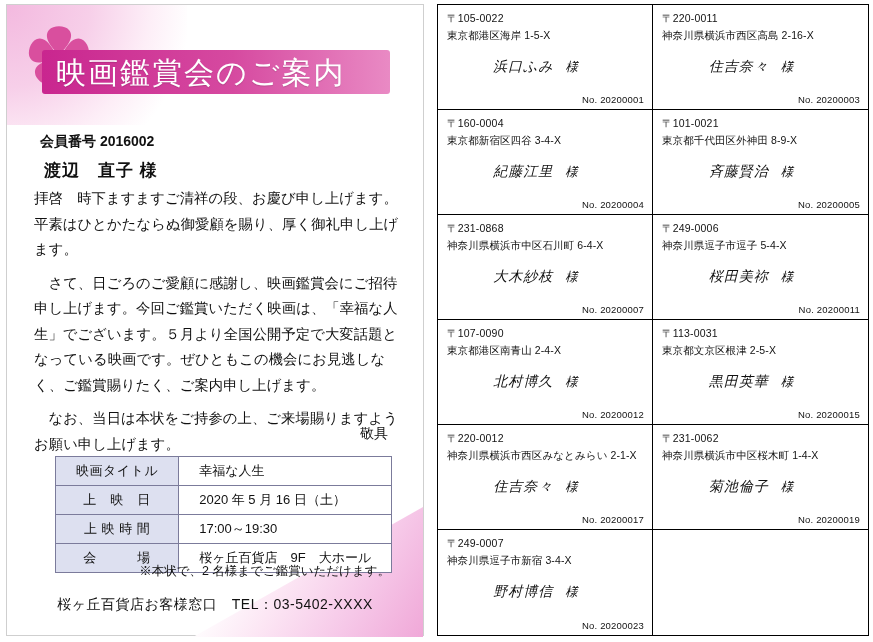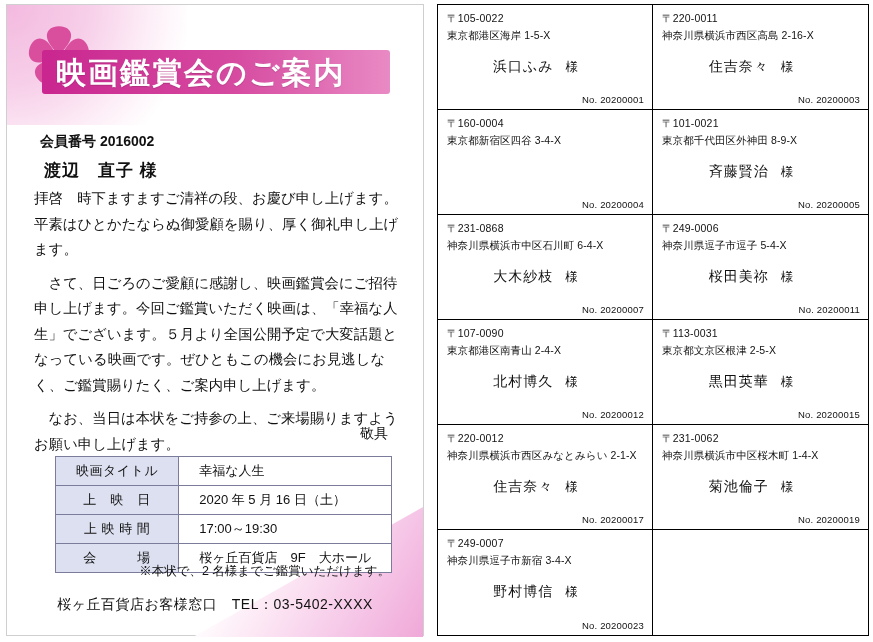--- a/index.html
+++ b/index.html
@@ -50,21 +50,21 @@
     white-space:nowrap;
     margin-top:45px;
   }
   .title-band{
     position:absolute;left:42px;top:50px;width:348px;height:44px;
     background:linear-gradient(90deg,#c9268f 0%, #d64aa0 55%, #e98ac4 100%);
     border-radius:3px;
   }
   .title-text{
     position:absolute;left:56px;top:53px;
-    font-size:30px;font-weight:bold;color:#ffffff;
+    font-size:30px;font-weight:normal;color:#ffffff;
     letter-spacing:2px;
     white-space:nowrap;
     text-shadow:0 1px 1px rgba(0,0,0,.15);
   }
 
   .member-no{
     position:absolute;left:40px;top:133px;
     font-size:14px;font-weight:bold;
   }
   .addressee{
@@ -152,20 +152,21 @@
     font-size:10.5px;
     letter-spacing:.1px;
     white-space:nowrap;
   }
   .name{
     position:absolute;left:0;right:18px;top:53px;
     text-align:center;
     font-size:14px;
     letter-spacing:1px;
     white-space:nowrap;
+    font-style:italic;
   }
   .name .sama{font-size:12.5px;margin-left:12px;}
   .no{
     position:absolute;right:8px;bottom:4px;
     font-size:9.5px;
     letter-spacing:.2px;
     white-space:nowrap;
   }
 </style>
 </head>
@@ -255,20 +256,21 @@
     <div class="cell">
       <div class="zip">〒220-0011</div>
       <div class="addr">神奈川県横浜市西区高島 2-16-X</div>
       <div class="name"><span>住吉奈々</span><span class="sama">様</span></div>
       <div class="no">No. 20200003</div>
     </div>
 
     <div class="cell">
       <div class="zip">〒160-0004</div>
       <div class="addr">東京都新宿区四谷 3-4-X</div>
+      <div class="name"><span>紀藤江里</span><span class="sama">様</span></div>
       <div class="no">No. 20200004</div>
     </div>
 
     <div class="cell">
       <div class="zip">〒101-0021</div>
       <div class="addr">東京都千代田区外神田 8-9-X</div>
       <div class="name"><span>斉藤賢治</span><span class="sama">様</span></div>
       <div class="no">No. 20200005</div>
     </div>
 

